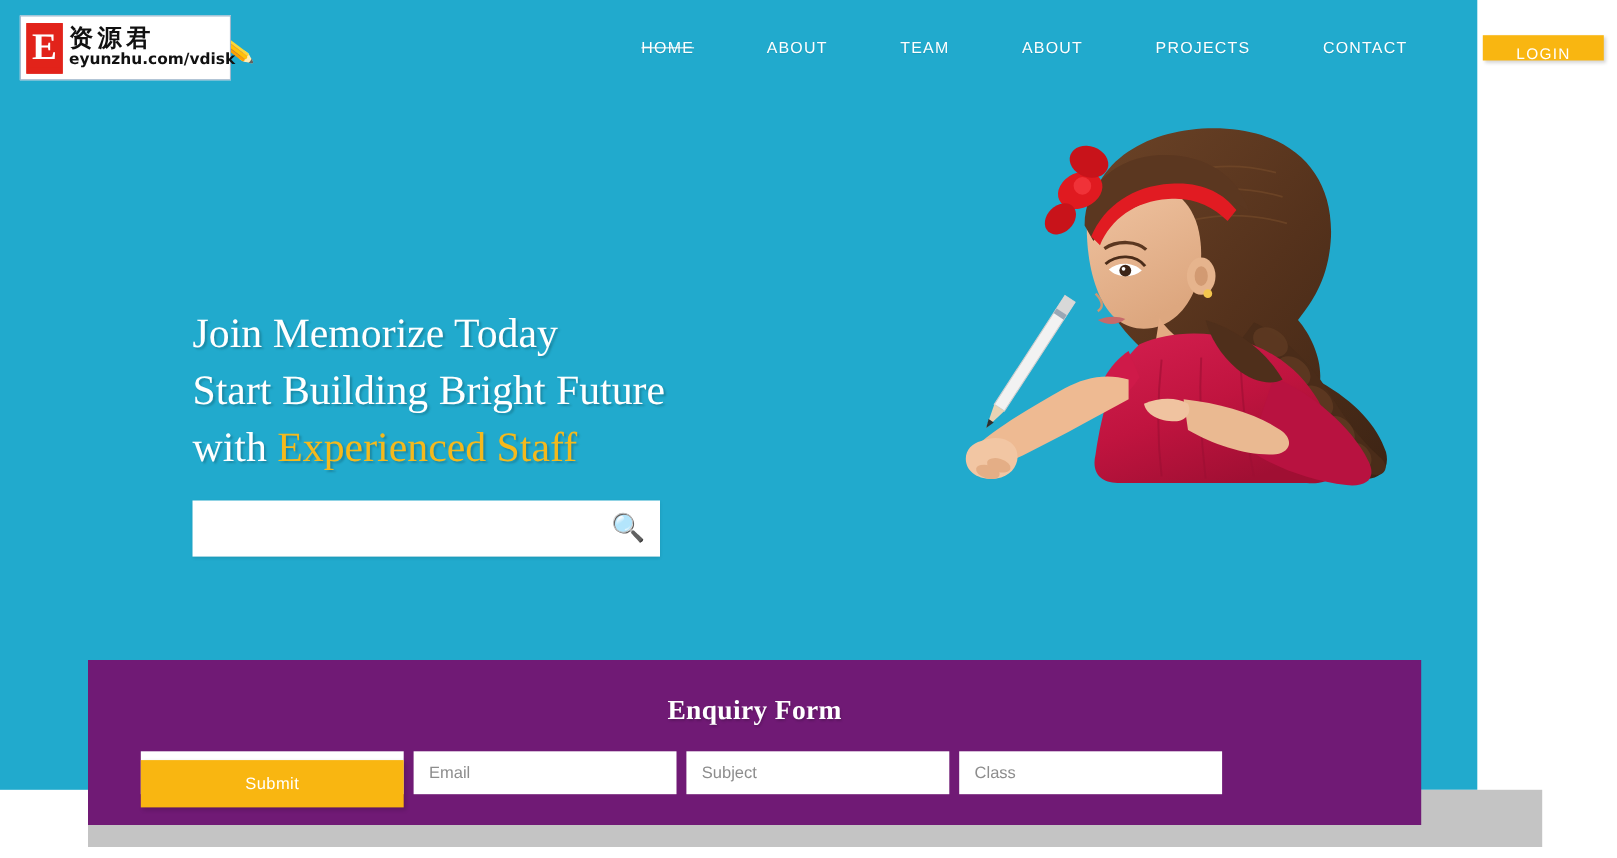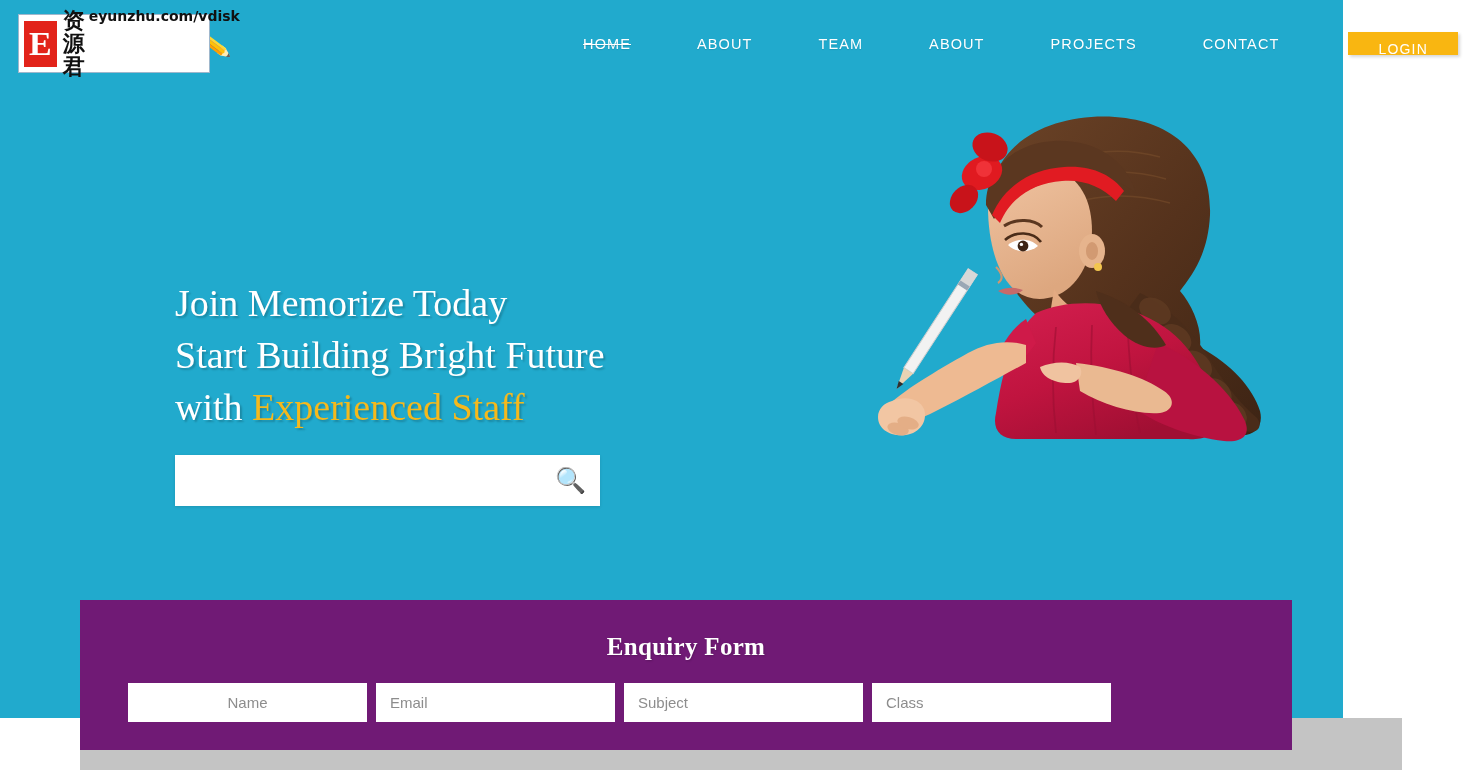--- a/index.html
+++ b/index.html
@@ -58,21 +58,21 @@
     background:#ffffff; border:1px solid #9fb7cc; z-index:60;
     display:flex; align-items:center; padding:4px 5px; gap:6px;
   }
   .wm-e{
     width:40px; height:46px; background:#e2231a; color:#ffffff;
     font-family:"Liberation Serif", serif; font-weight:bold; font-size:34px;
     display:flex; align-items:center; justify-content:center; line-height:1;
     border:2px solid #e2231a;
   }
   .wm-e span{ background:#e2231a; color:#fff; padding:0 3px; }
-  .wm-right{ display:flex; flex-direction:row; justify-content:center; }
+  .wm-right{ display:flex; flex-direction:column; justify-content:center; }
   .wm-cn{ font-size:22px; color:#111; line-height:1.05; letter-spacing:4px;
           font-family:"DejaVu Sans", sans-serif; font-weight:600; }
   .wm-url{ font-size:14px; color:#111; font-weight:bold; line-height:1.1;
            font-family:"DejaVu Sans", sans-serif; }
 
   
   .hero-copy{ position:absolute; left:175px; top:277px; z-index:20; }
   .hl{
     font-family:"Liberation Serif", serif;
     font-size:38px; color:#ffffff; line-height:52px; white-space:nowrap;
@@ -278,20 +278,21 @@
   <div class="form-panel">
     <div class="form-title">Enquiry Form</div>
     <div class="form-row">
       <input class="f-input f-name" type="text" placeholder="Name" style="">
       <input class="f-input f-email" type="text" placeholder="Email" style="">
       <input class="f-input f-subject" type="text" placeholder="Subject" style="">
       <input class="f-input f-class" type="text" placeholder="Class" style="">
     </div>
   </div>
 
+  <button class="submit-btn">Submit</button>
 
   <div class="header">
     <div class="brand">
       <span class="brand-text">Memorize</span>
       <span class="brand-pencil">✏️</span>
     </div>
 
     <div class="nav">
       <a class="nav-link active">HOME</a>
       <a class="nav-link">ABOUT</a>

